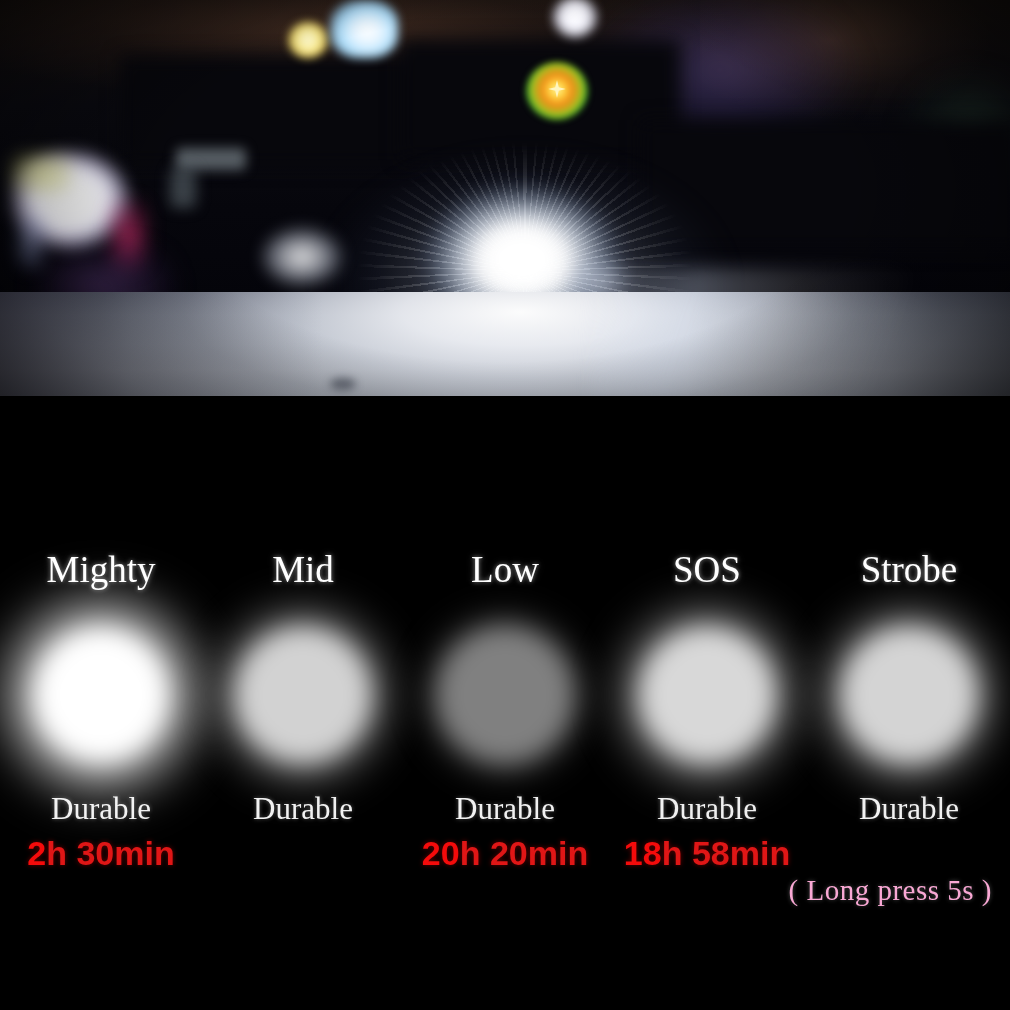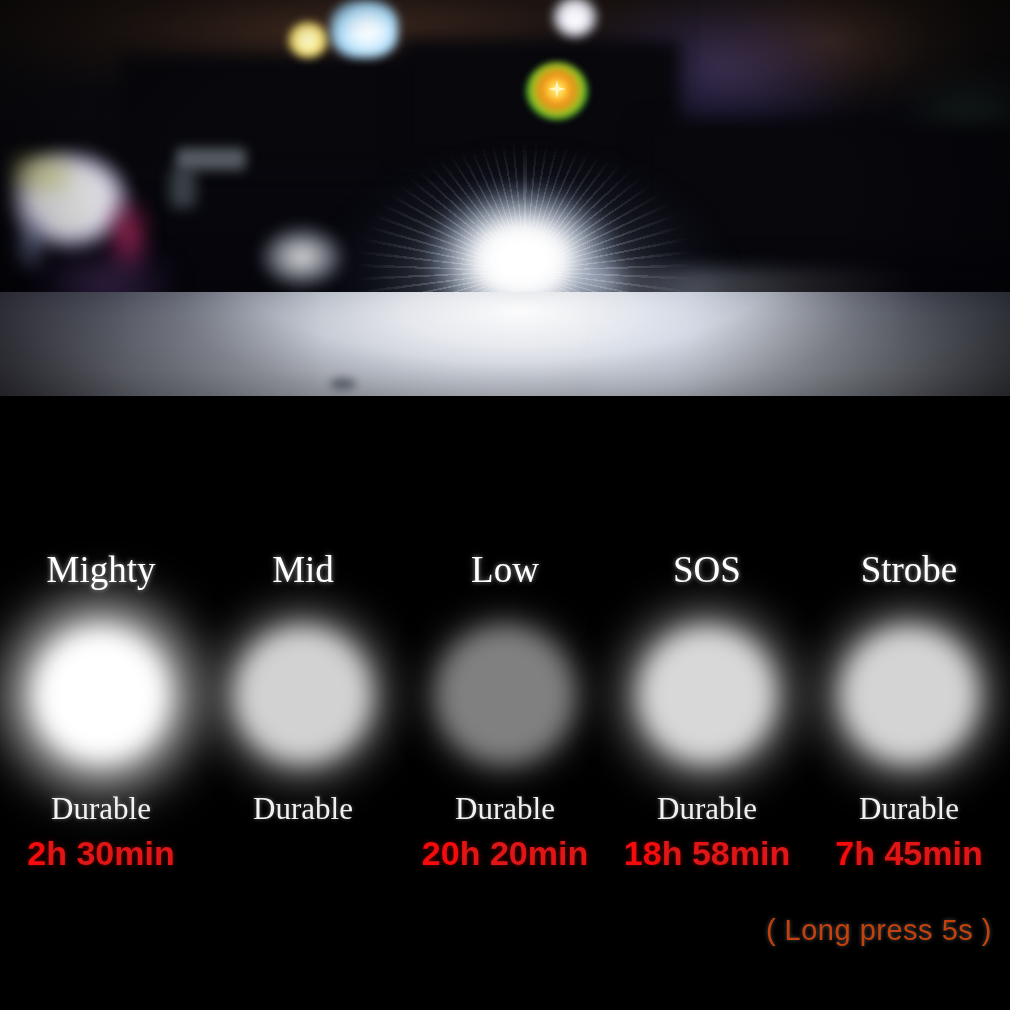--- a/index.html
+++ b/index.html
@@ -390,23 +390,23 @@
   }
   .mode-time .unit {
     font-weight: bold;
     color: #e01616;
   }
 
   
   #footnote {
     position: absolute;
     right: 18px;
-    top: 916px;
-    font-family: Liberation Sans, sans-serif;
-    color: #c2410c;
+    top: 876px;
+    font-family: Liberation Serif, serif;
+    color: #f9a8d4;
     font-size: 29px;
     line-height: 1;
     letter-spacing: 0.5px;
     text-shadow: 0 0 4px rgba(255,255,255,0.3);
     z-index: 4;
   }
 </style>
 </head>
 <body>
 
@@ -489,20 +489,19 @@
       <div class="mode-durable">Durable</div>
       <div class="mode-time"><span class="num">18</span><span class="unit">h 58min</span></div>
     </div>
 
     <div class="mode-col">
       <div class="mode-name">Strobe</div>
       <div class="bulb-wrap">
         <div class="bulb" style="background:#d4d4d4;box-shadow:0 0 35px 16px rgba(212,212,212,0.49);"></div>
       </div>
       <div class="mode-durable">Durable</div>
-      <div class="mode-time"><span class="num">7</span><span class="unit">h 45min</span></div>
     </div>
 
   </div>
 
   <div id="footnote">( Long press 5s )</div>
 
 </div>
 
 </body></html>

